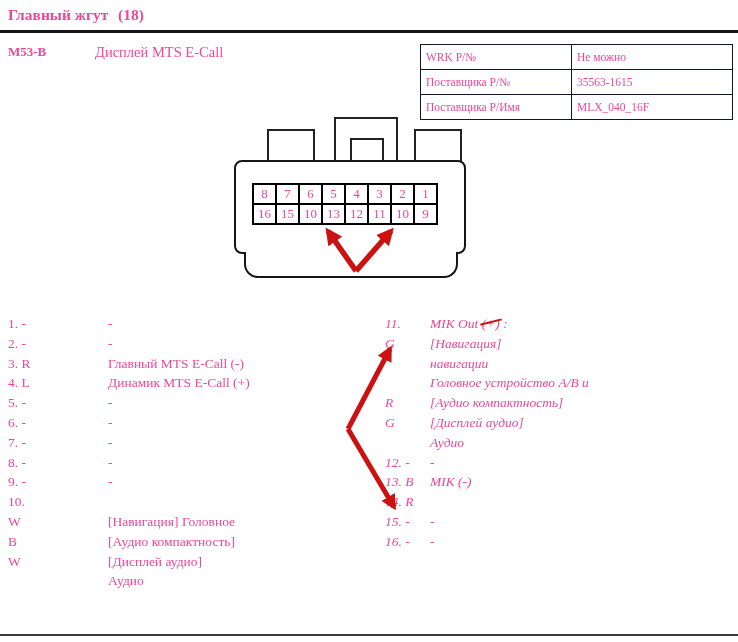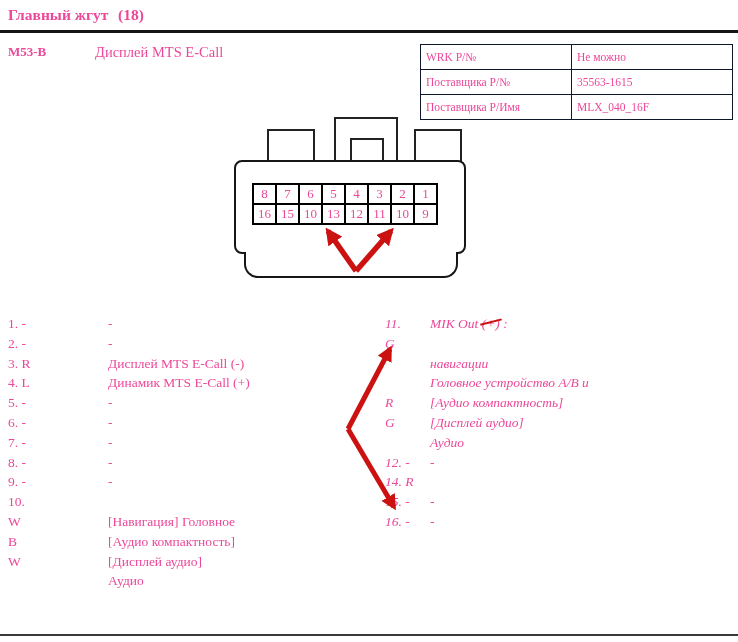--- a/index.html
+++ b/index.html
@@ -109,21 +109,21 @@
     <div class="prow">
         <span class="plabel">1. -</span>
         <span class="pdesc">-</span>
       </div>
     <div class="prow">
         <span class="plabel">2. -</span>
         <span class="pdesc">-</span>
       </div>
     <div class="prow">
         <span class="plabel">3. R</span>
-        <span class="pdesc">Дисплей MTS E-Call (-)</span>
+        <span class="pdesc">Главный MTS E-Call (-)</span>
       </div>
     <div class="prow">
         <span class="plabel">4. L</span>
         <span class="pdesc">Динамик MTS E-Call (+)</span>
       </div>
     <div class="prow">
         <span class="plabel">5. -</span>
         <span class="pdesc">-</span>
       </div>
     <div class="prow">
@@ -166,20 +166,21 @@
       </div>
   </div>
 
   <div class="abs plist plist-right">
     <div class="prow">
       <span class="plabel">11.</span>
       <span class="pdesc"><span>MIK Out </span><span class="struck">(+)</span><span> :</span></span>
     </div>
     <div class="prow">
         <span class="plabel">G</span>
+        <span class="pdesc">[Навигация]</span>
       </div>
     <div class="prow">
         <span class="plabel"></span>
         <span class="pdesc">навигации</span>
       </div>
     <div class="prow">
         <span class="plabel"></span>
         <span class="pdesc">Головное устройство A/B и</span>
       </div>
     <div class="prow">
@@ -190,20 +191,24 @@
         <span class="plabel">G</span>
         <span class="pdesc">[Дисплей аудио]</span>
       </div>
     <div class="prow">
         <span class="plabel"></span>
         <span class="pdesc">Аудио</span>
       </div>
     <div class="prow">
         <span class="plabel">12. -</span>
         <span class="pdesc">-</span>
+      </div>
+    <div class="prow">
+        <span class="plabel">13. B</span>
+        <span class="pdesc">MIK (-)</span>
       </div>
     <div class="prow">
         <span class="plabel">14. R</span>
       </div>
     <div class="prow">
         <span class="plabel">15. -</span>
         <span class="pdesc">-</span>
       </div>
     <div class="prow">
         <span class="plabel">16. -</span>

